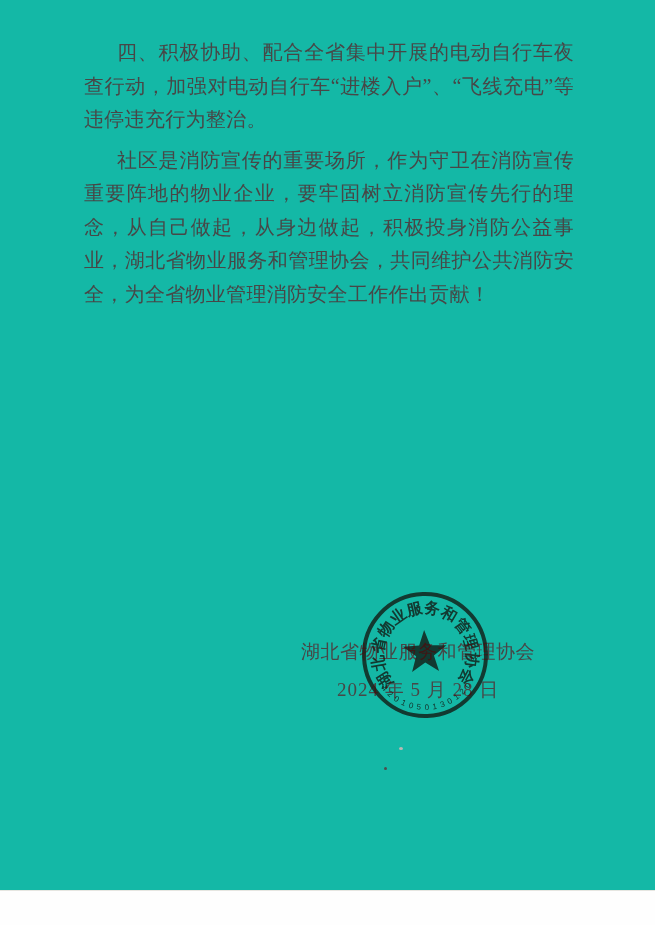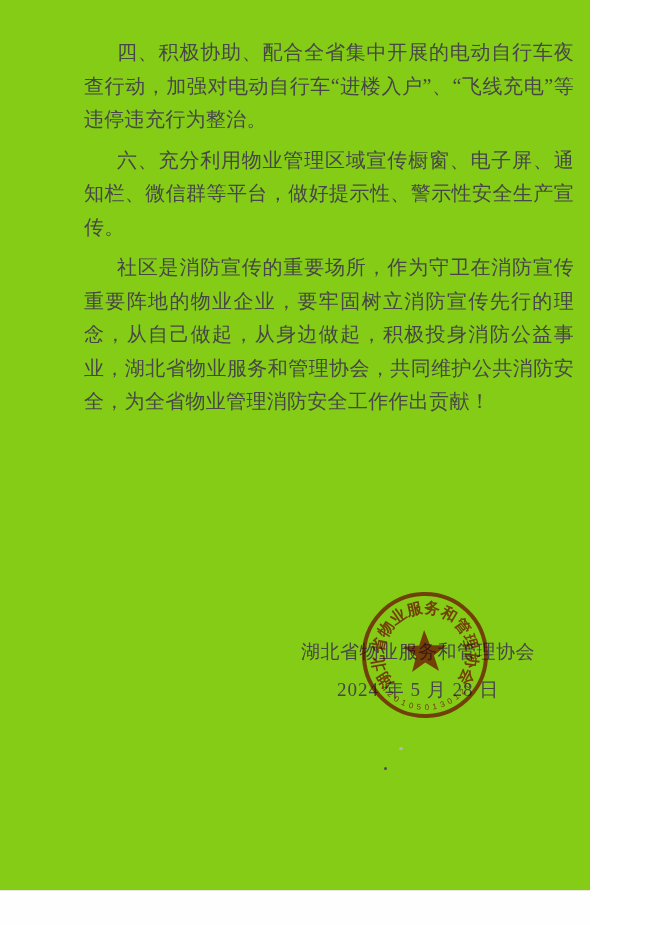--- a/index.html
+++ b/index.html
@@ -2,23 +2,23 @@
 <html><head>
 <meta charset="utf-8">
 <style>
   html, body {
     margin: 0;
     padding: 0;
     background: #ffffff;
   }
   .page {
     position: relative;
-    width: 590px;
+    width: 655px;
     height: 925px;
-    background: #84cc16;
+    background: #14b8a6;
     overflow: hidden;
     font-family: "Liberation Serif", "DejaVu Serif", serif;
   }
   
   .body-text {
     position: absolute;
     left: 84px;
     top: 36px;
     width: 490px;
     font-size: 20px;
@@ -101,21 +101,20 @@
     border-top: 1px solid #e6e6e1;
   }
 </style>
 </head>
 <body>
 
 <div class="page">
 
   <main class="body-text">
     <p>四、积极协助、配合全省集中开展的电动自行车夜查行动，加强对电动自行车“进楼入户”、“飞线充电”等违停违充行为整治。</p>
-    <p>六、充分利用物业管理区域宣传橱窗、电子屏、通知栏、微信群等平台，做好提示性、警示性安全生产宣传。</p>
     <p>社区是消防宣传的重要场所，作为守卫在消防宣传重要阵地的物业企业，要牢固树立消防宣传先行的理念，从自己做起，从身边做起，积极投身消防公益事业，湖北省物业服务和管理协会，共同维护公共消防安全，为全省物业管理消防安全工作作出贡献！</p>
   </main>
 
   <div class="signature">
     <div class="sig-org">湖北省物业服务和管理协会</div>
     <div class="sig-date">2024 年 5 月 28 日</div>
   </div>
 
   <div class="seal">
     <svg viewBox="0 0 150 150" id="seal-svg">

